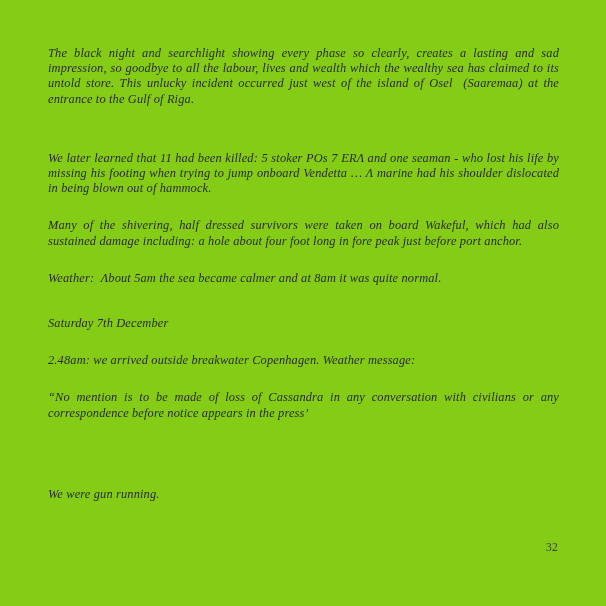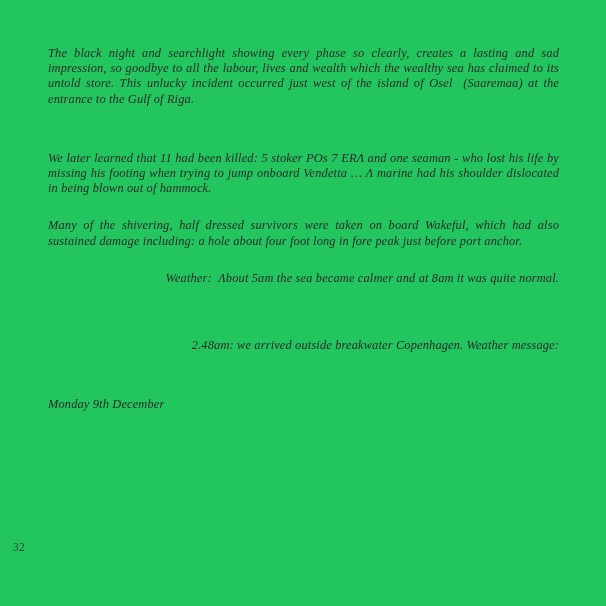--- a/index.html
+++ b/index.html
@@ -10,21 +10,21 @@
     width: 606px;
     height: 606px;
     background: #ffffff;
     font-family: "Liberation Serif", "DejaVu Serif", serif;
     overflow: hidden;
   }
   #page {
     position: relative;
     width: 606px;
     height: 606px;
-    background: #22c55e;
+    background: #84cc16;
     box-sizing: border-box;
   }
   #text-column {
     position: absolute;
     left: 48px;
     top: 46px;
     width: 511px;
   }
   .para {
     font-style: italic;
@@ -32,39 +32,39 @@
     line-height: 15.2px;
     color: #2b2b2b;
     text-align: justify;
     text-justify: inter-word;
     margin: 0;
     letter-spacing: 0.15px;
     white-space: pre-wrap;
     hyphens: manual;
   }
   .para.last-line-left {
-    text-align: right;
+    text-align: left;
   }
   .heading {
     font-style: italic;
     font-size: 12.4px;
     line-height: 15.2px;
     color: #2b2b2b;
     text-align: left;
     margin: 0;
     letter-spacing: 0.15px;
   }
   .gap-lg { height: 22px; }
   .gap-xl { height: 30px; }
   #page-number {
     position: absolute;
-    left: 13px;
+    left: 0;
     top: 541px;
     width: 558px;
-    text-align: left;
+    text-align: right;
     font-size: 11.5px;
     font-style: normal;
     color: #3a3a3a;
     font-family: "Liberation Serif", "DejaVu Serif", serif;
     letter-spacing: 0.2px;
   }
 </style>
 </head>
 <body>
 
@@ -84,37 +84,39 @@
     <div class="gap-lg"></div>
 
     <p class="para">Many of the shivering, half dressed survivors were taken on board Wakeful, which had also sustained damage including: a hole about four foot long in fore peak just before port anchor.</p>
 
     <div class="gap-lg"></div>
 
     <p class="para last-line-left">Weather:  Λbout 5am the sea became calmer and at 8am it was quite normal.</p>
 
     <div class="gap-xl"></div>
 
+    <p class="heading">Saturday 7th December</p>
 
     <div class="gap-lg"></div>
 
     <p class="para last-line-left">2.48am: we arrived outside breakwater Copenhagen. Weather message:</p>
 
     <div class="gap-lg"></div>
 
-
-    <div class="gap-lg"></div>
-
-    <p class="heading">Monday 9th December</p>
+    <p class="para">“No mention is to be made of loss of Cassandra in any conversation with civilians or any correspondence before notice appears in the press’</p>
 
     <div class="gap-lg"></div>
 
 
     <div class="gap-lg"></div>
 
+
+    <div class="gap-lg"></div>
+
+    <p class="para last-line-left">We were gun running.</p>
 
     <div class="gap-lg"></div>
 
   </div>
 
   <div id="page-number">32</div>
 
 </div>
 
 </body></html>

